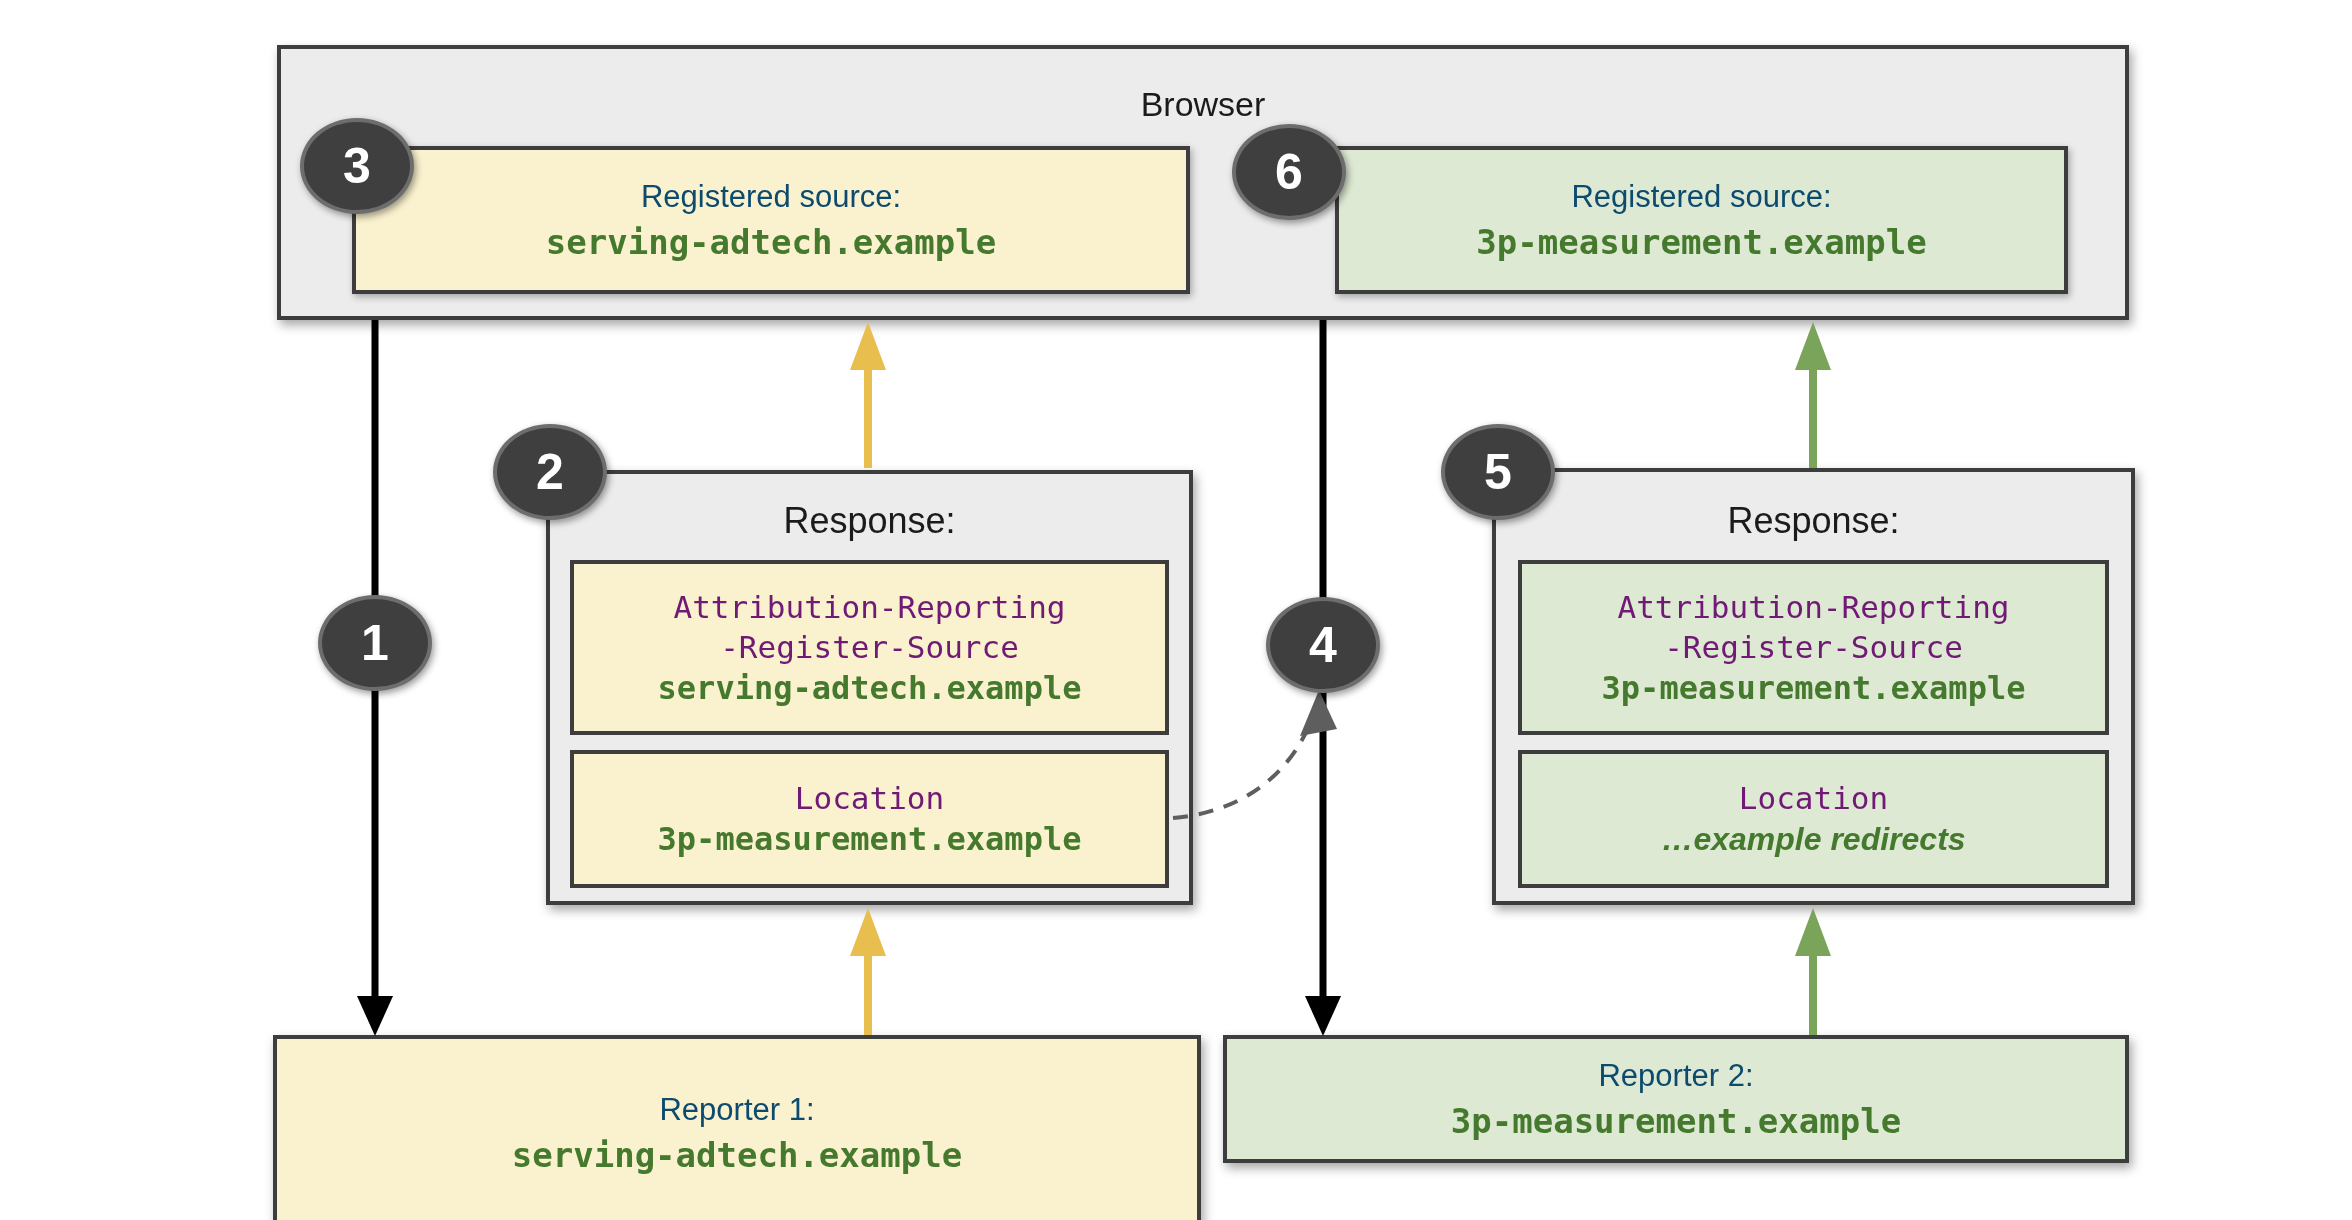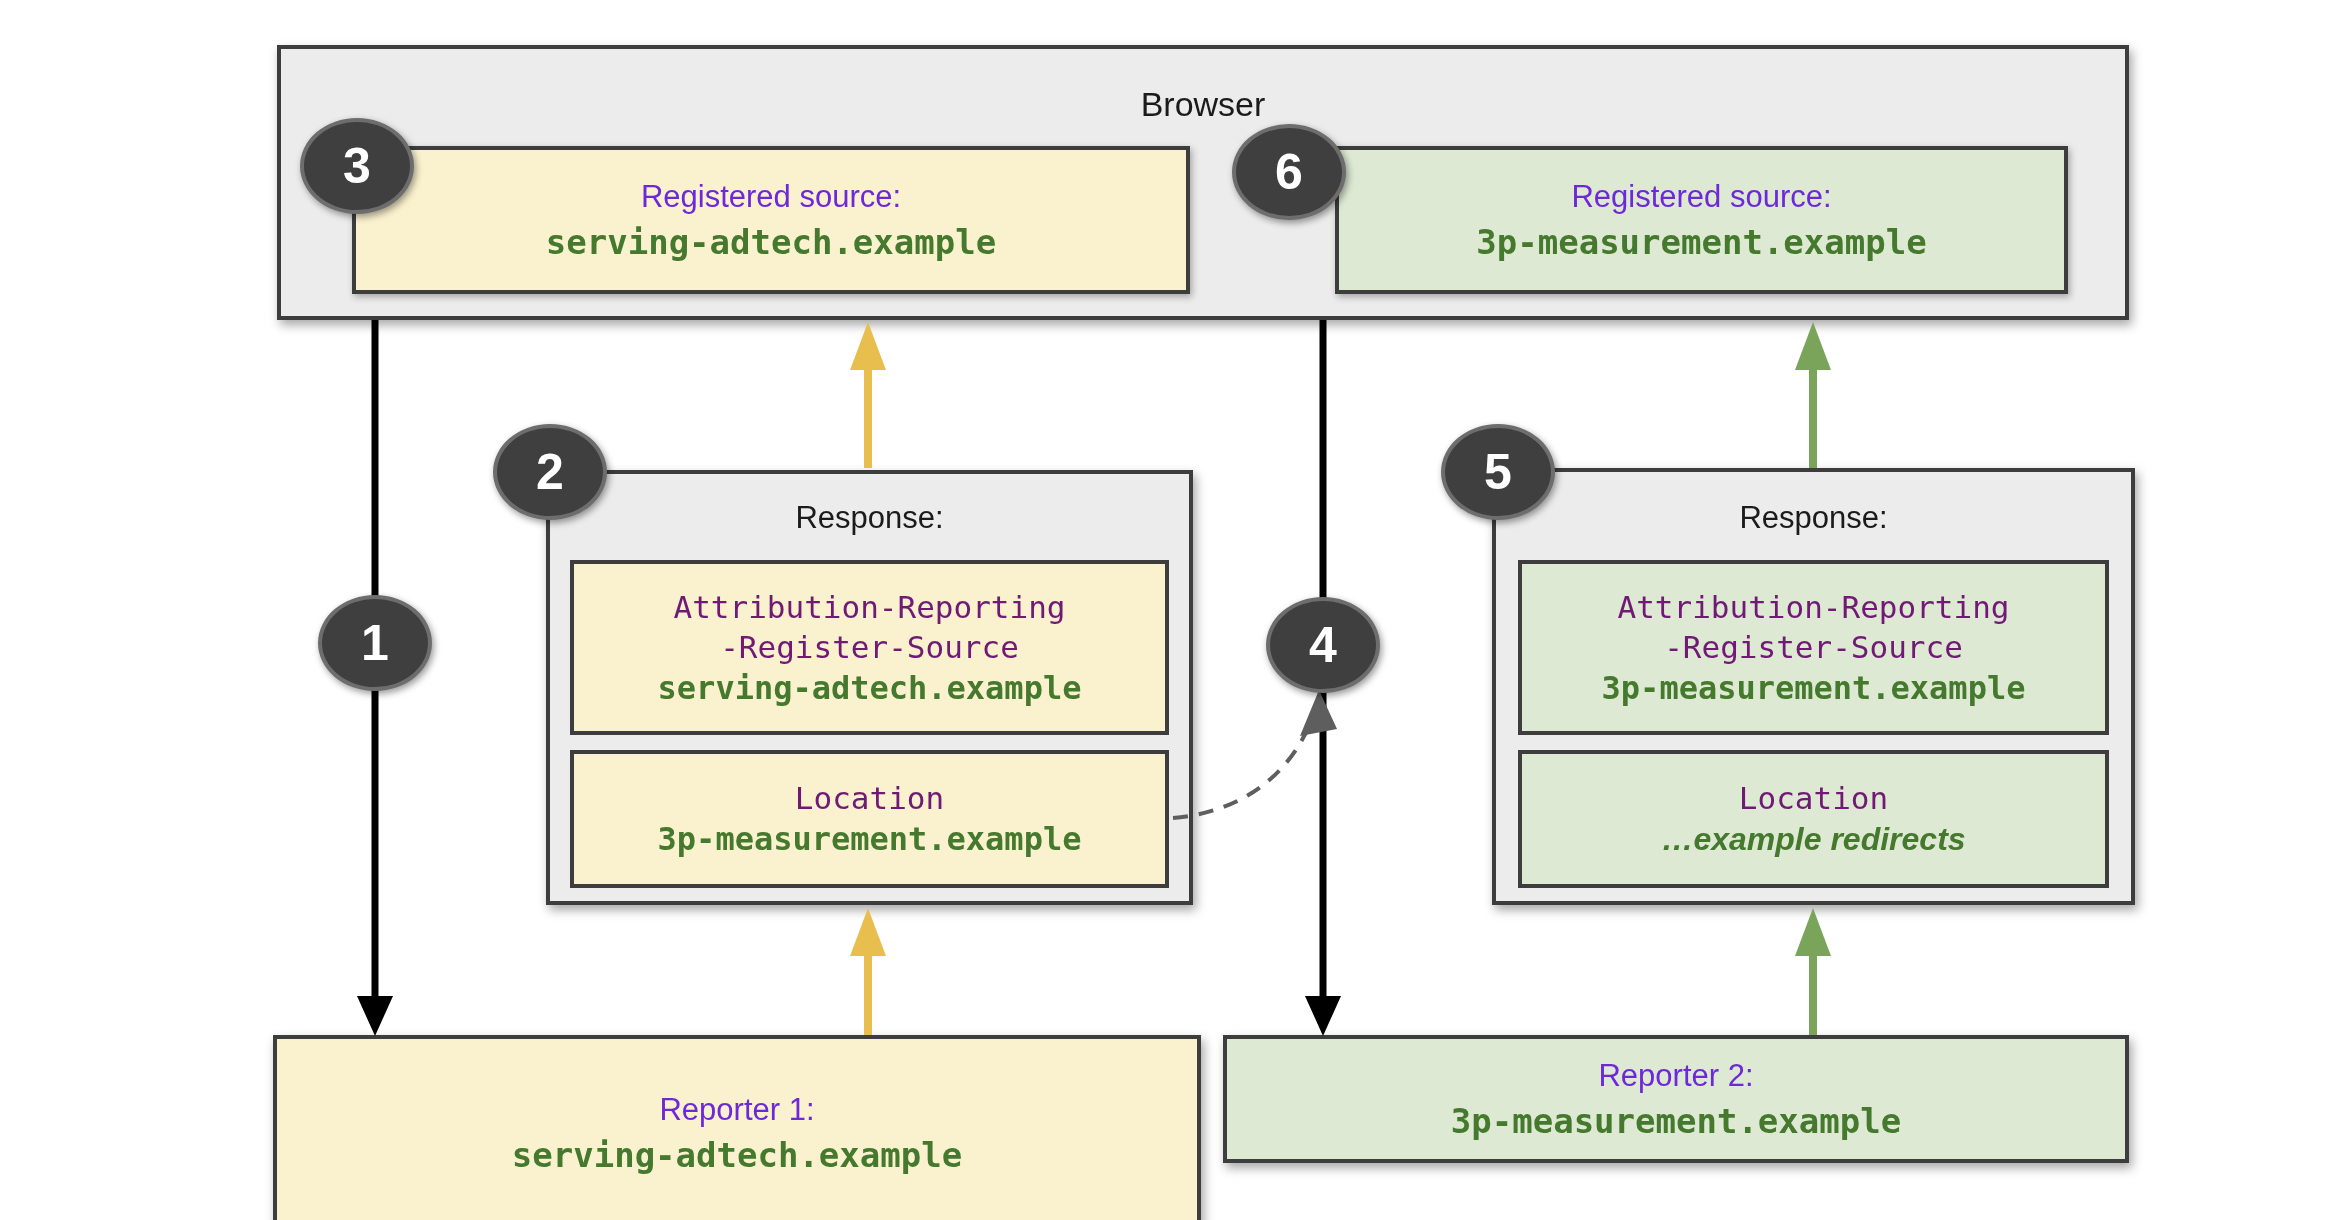--- a/index.html
+++ b/index.html
@@ -24,21 +24,21 @@
 
   .vcenter {
     display: flex;
     flex-direction: column;
     align-items: center;
     justify-content: center;
     text-align: center;
   }
   .sans-label {
     font-size: 31px;
-    color: #6d28d9;
+    color: #0c4a6e;
     line-height: 44px;
   }
   .domain-text {
     font-family: "DejaVu Sans Mono", monospace;
     font-weight: bold;
     font-size: 34px;
     line-height: 46px;
     color: var(--c-green_text, #45792d);
   }
   .header-name {
@@ -59,21 +59,21 @@
     font-style: italic;
     font-weight: bold;
     font-size: 32px;
     line-height: 42px;
     color: var(--c-green_text, #45792d);
   }
   .panel-title {
     position: absolute;
     left: 0; right: 0;
     text-align: center;
-    font-size: 31px;
+    font-size: 36px;
     color: #1b1b1b;
   }
   .browser-title {
     position: absolute;
     left: 0; right: 0;
     top: 36px;
     text-align: center;
     font-size: 34px;
     color: #1b1b1b;
   }

